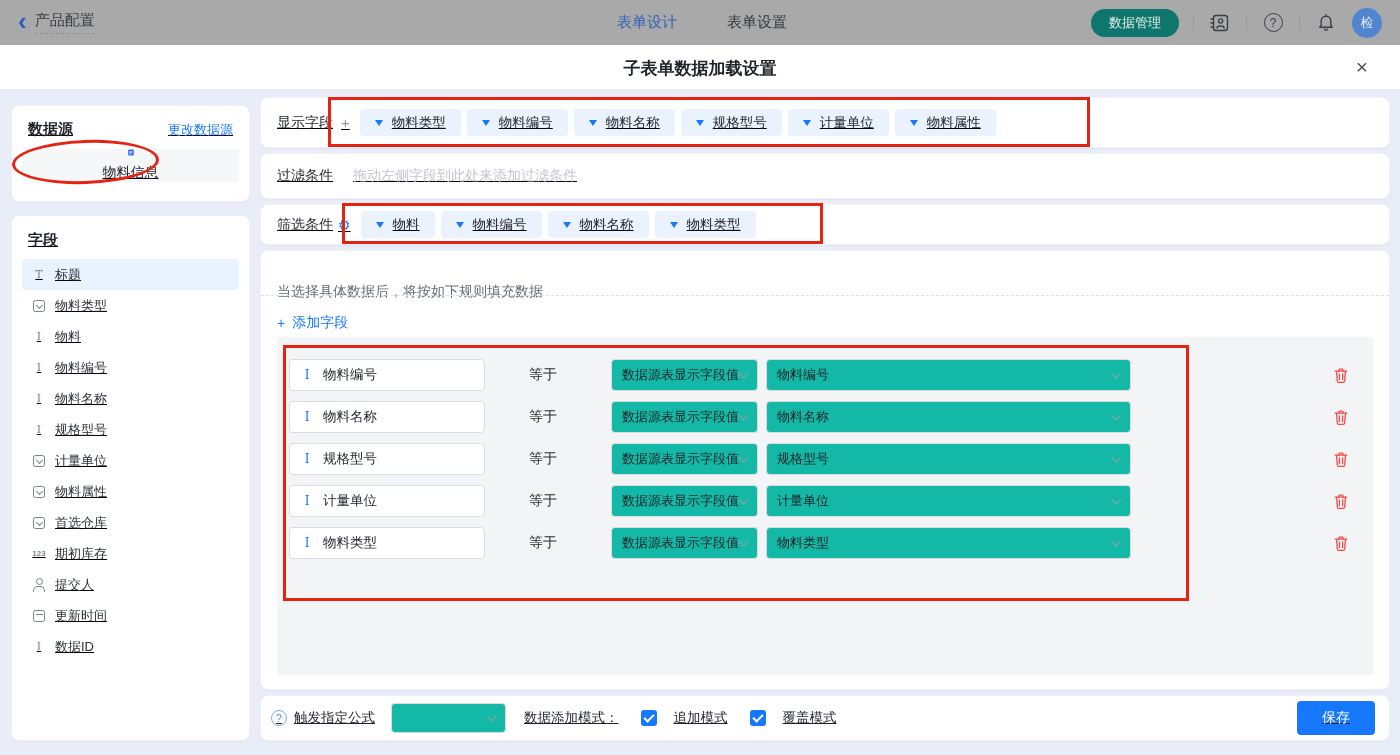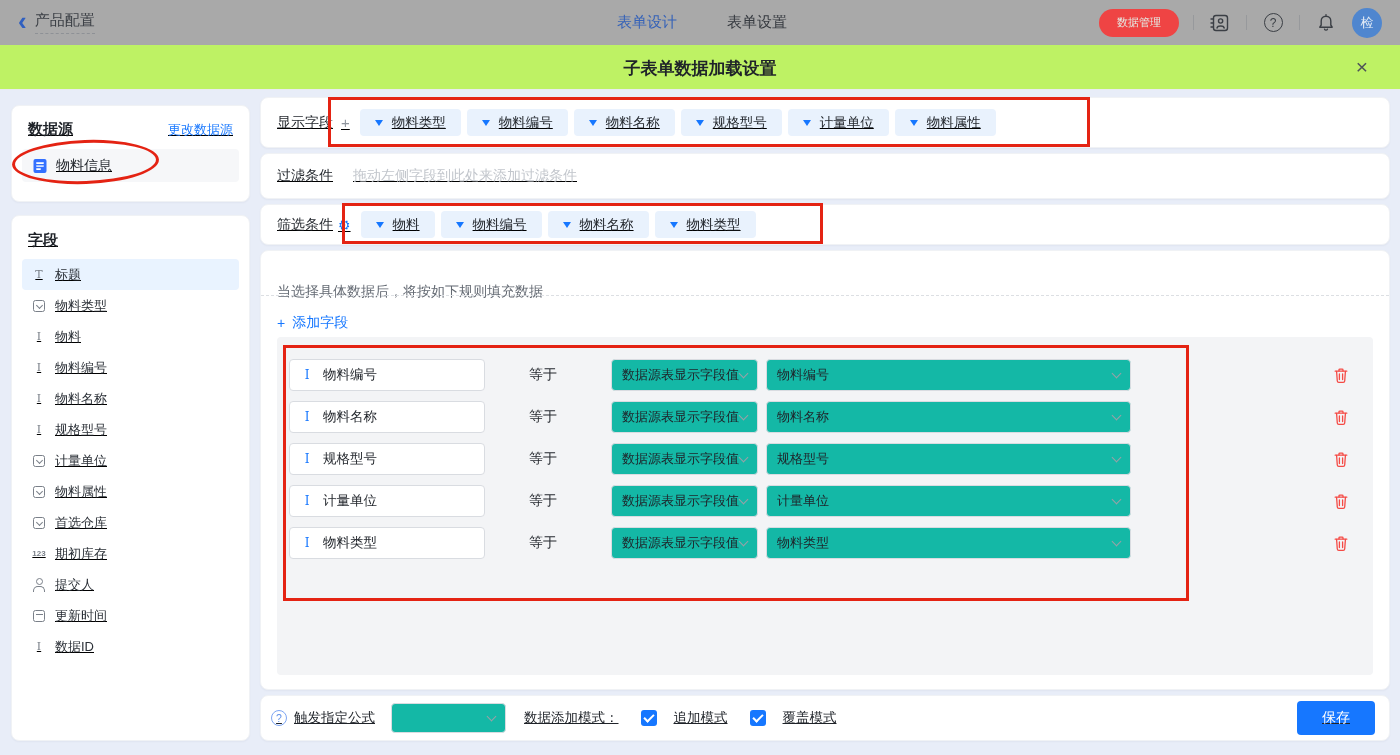--- a/index.html
+++ b/index.html
@@ -11,48 +11,48 @@
   .topbar { position:absolute; left:0; top:0; width:1400px; height:45px; background:#a9a9a9;
             display:flex; align-items:center; }
   .back { display:flex; align-items:center; gap:8px; margin-left:18px; cursor:pointer; }
   .back-chev { color:#2f5fc0; font-size:26px; font-weight:bold; line-height:1; margin-top:-4px; }
   .back-label { font-size:15px; color:#3b3f45; border-bottom:1px dashed #8e9196; padding-bottom:3px; }
   .top-tabs { position:absolute; left:617px; top:0; height:45px; display:flex; gap:50px; align-items:center; }
   .top-tab { font-size:15px; cursor:pointer; }
   .top-tab.active { color:#3562b8; }
   .top-tab.inactive { color:#35393f; }
   .top-right { position:absolute; right:18px; top:0; height:45px; display:flex; align-items:center; gap:14px; }
-  .pill { height:28px; padding:0 18px; border-radius:14px; background:#ef4444; color:#e3ece5;
-          font-size:11px; display:flex; align-items:center; cursor:pointer; }
+  .pill { height:28px; padding:0 18px; border-radius:14px; background:#0f766e; color:#e3ece5;
+          font-size:13px; display:flex; align-items:center; cursor:pointer; }
   .tdiv { width:1px; height:15px; background:#97999c; }
   .ticon { display:flex; align-items:center; justify-content:center; width:24px; height:24px; cursor:pointer; }
   .qcircle { width:19px; height:19px; border:1.5px solid #3b3f45; border-radius:50%;
              display:flex; align-items:center; justify-content:center; font-size:12px; color:#3b3f45; }
   .avatar { width:30px; height:30px; border-radius:50%; background:#4f86cf; color:#e4ecf6;
             font-size:13px; display:flex; align-items:center; justify-content:center; cursor:pointer; }
 
   
-  .modal-head { position:absolute; left:0; top:45px; width:1400px; height:45px; background:#bef264;
+  .modal-head { position:absolute; left:0; top:45px; width:1400px; height:45px; background:#ffffff;
                 border-bottom:1px solid #e9ebef; }
   .modal-title { position:absolute; left:0; right:0; top:12px; text-align:center; font-size:17px;
                  font-weight:bold; color:#1f2329; }
   .modal-close { position:absolute; right:24px; top:8px; font-size:21px; color:#4e5358; cursor:pointer;
                  width:28px; height:28px; display:flex; align-items:center; justify-content:center; }
 
   
   .card { position:absolute; background:#fff; border-radius:8px; border:1px solid #f0f2f5;
           box-shadow:0 1px 2px rgba(31,35,41,.04);text-decoration:underline; }
 
   
   .card-ds { left:11px; top:105px; width:239px; height:97px; }
   .ds-head { display:flex; align-items:center; justify-content:space-between; padding:14px 16px 10px 16px; }
   .panel-title { font-size:15px; font-weight:bold; color:#1f2329; }
   .blue-link { font-size:13px; color:#1677ff; cursor:pointer; }
   .ds-item { margin:0 10px; height:33px; background:#f6f7f9; border-radius:4px; display:flex;
-             align-items:center; gap:8px; padding:0 10px; font-size:14px; color:#1f2329; cursor:pointer; }
+             align-items:center; gap:8px; padding:0 10px; font-size:14px; color:#1f2329; cursor:pointer;flex-direction:column; }
 
   .card-fields { left:11px; top:215px; width:239px; height:526px; }
   .cf-title { padding:15px 16px 9px 16px; }
   .f-item { margin:0 10px; height:31px; border-radius:4px; display:flex; align-items:center; gap:9px;
             padding:0 10px; font-size:13px; color:#2a2f36; cursor:pointer; }
   .f-item.selected { background:#e9f3ff; }
   .fi { width:14px; display:flex; align-items:center; justify-content:center; color:#7a8089; flex:none; }
   .fi-glyph { font-size:11px; font-family:"DejaVu Serif","Liberation Serif",serif; }
   .fi-num { font-size:8px; letter-spacing:0; font-weight:bold; }
   .fi-select { width:12px; height:12px; border:1.2px solid #7a8089; border-radius:2.5px; position:relative; }

